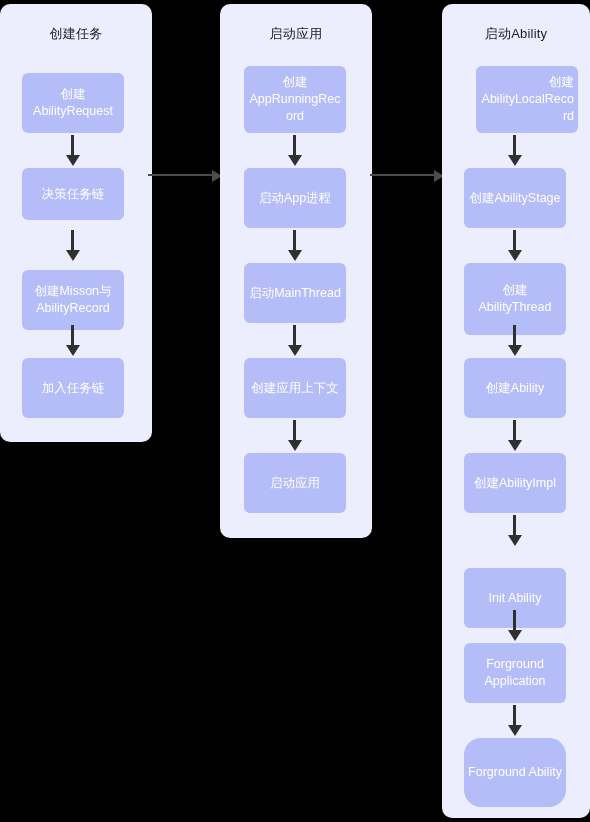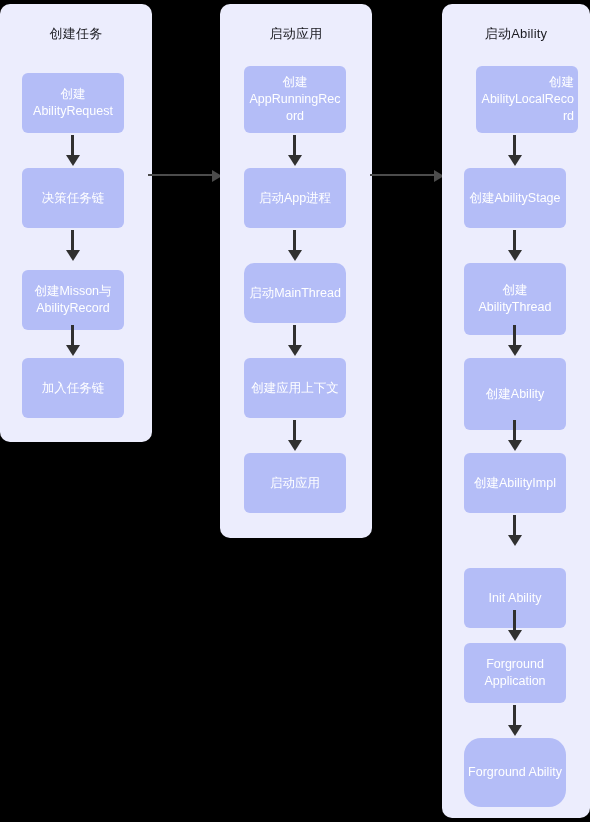--- a/index.html
+++ b/index.html
@@ -123,21 +123,21 @@
   </div>
 
   <div class="node" style="left:22px; top:73px; width:102px; height:60px;">
     <span class="node-label">创建AbilityRequest</span>
   </div>
   <div class="v-arrow" style="left:66px; top:135px; height:31px;">
     <div class="shaft" style="height:20px;"></div>
       <div class="head"></div>
   </div>
 
-  <div class="node" style="left:22px; top:168px; width:102px; height:60px;">
+  <div class="node" style="left:22px; top:168px; width:102px; height:52px;">
     <span class="node-label">决策任务链</span>
   </div>
   <div class="v-arrow" style="left:66px; top:230px; height:31px;">
     <div class="shaft" style="height:20px;"></div>
       <div class="head"></div>
   </div>
 
   <div class="node" style="left:22px; top:270px; width:102px; height:60px;">
     <span class="node-label">创建Misson与AbilityRecord</span>
   </div>
@@ -168,21 +168,21 @@
   </div>
 
   <div class="node" style="left:244px; top:168px; width:102px; height:60px;">
     <span class="node-label">启动App进程</span>
   </div>
   <div class="v-arrow" style="left:288px; top:230px; height:31px;">
     <div class="shaft" style="height:20px;"></div>
       <div class="head"></div>
   </div>
 
-  <div class="node" style="left:244px; top:263px; width:102px; height:60px;border-radius:10px;">
+  <div class="node" style="left:244px; top:263px; width:102px; height:60px;">
     <span class="node-label">启动MainThread</span>
   </div>
   <div class="v-arrow" style="left:288px; top:325px; height:31px;">
     <div class="shaft" style="height:20px;"></div>
       <div class="head"></div>
   </div>
 
   <div class="node" style="left:244px; top:358px; width:102px; height:60px;">
     <span class="node-label">创建应用上下文</span>
   </div>
@@ -221,21 +221,21 @@
   </div>
 
   <div class="node" style="left:464px; top:263px; width:102px; height:72px;">
     <span class="node-label">创建AbilityThread</span>
   </div>
   <div class="v-arrow" style="left:508px; top:325px; height:31px;">
     <div class="shaft" style="height:20px;"></div>
       <div class="head"></div>
   </div>
 
-  <div class="node" style="left:464px; top:358px; width:102px; height:72px;">
+  <div class="node" style="left:464px; top:358px; width:102px; height:60px;">
     <span class="node-label">创建Ability</span>
   </div>
   <div class="v-arrow" style="left:508px; top:420px; height:31px;">
     <div class="shaft" style="height:20px;"></div>
       <div class="head"></div>
   </div>
 
   <div class="node" style="left:464px; top:453px; width:102px; height:60px;">
     <span class="node-label">创建AbilityImpl</span>
   </div>

